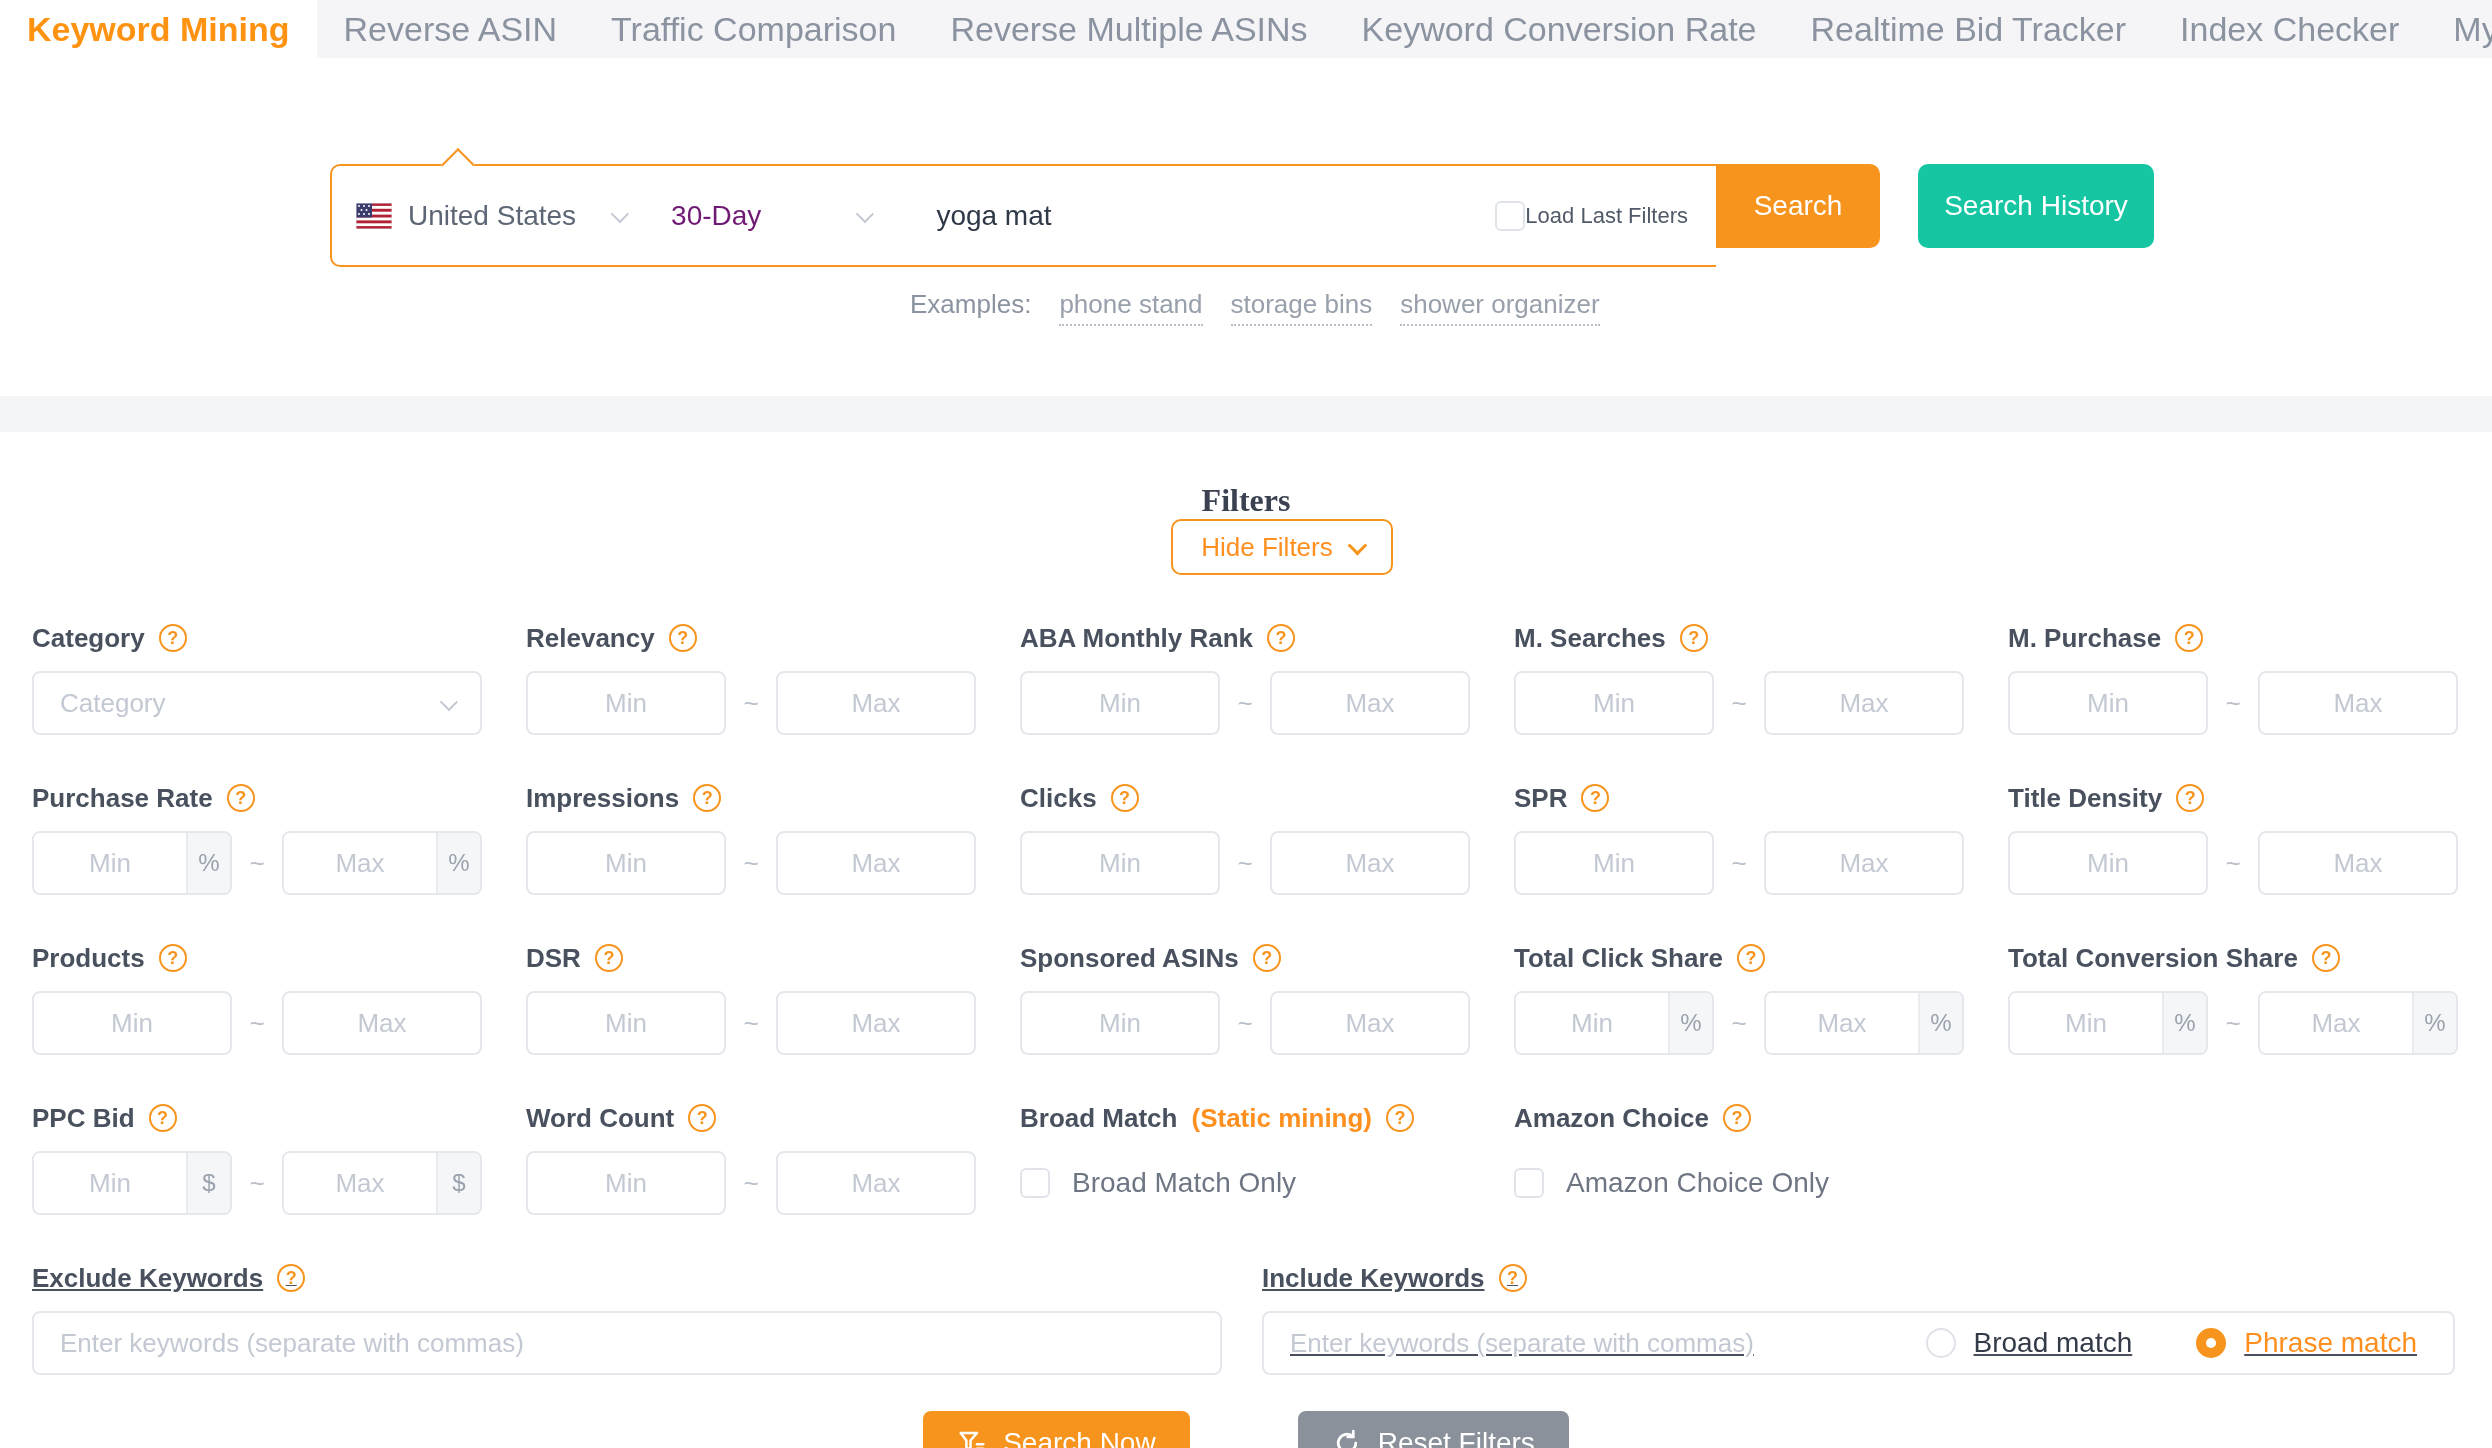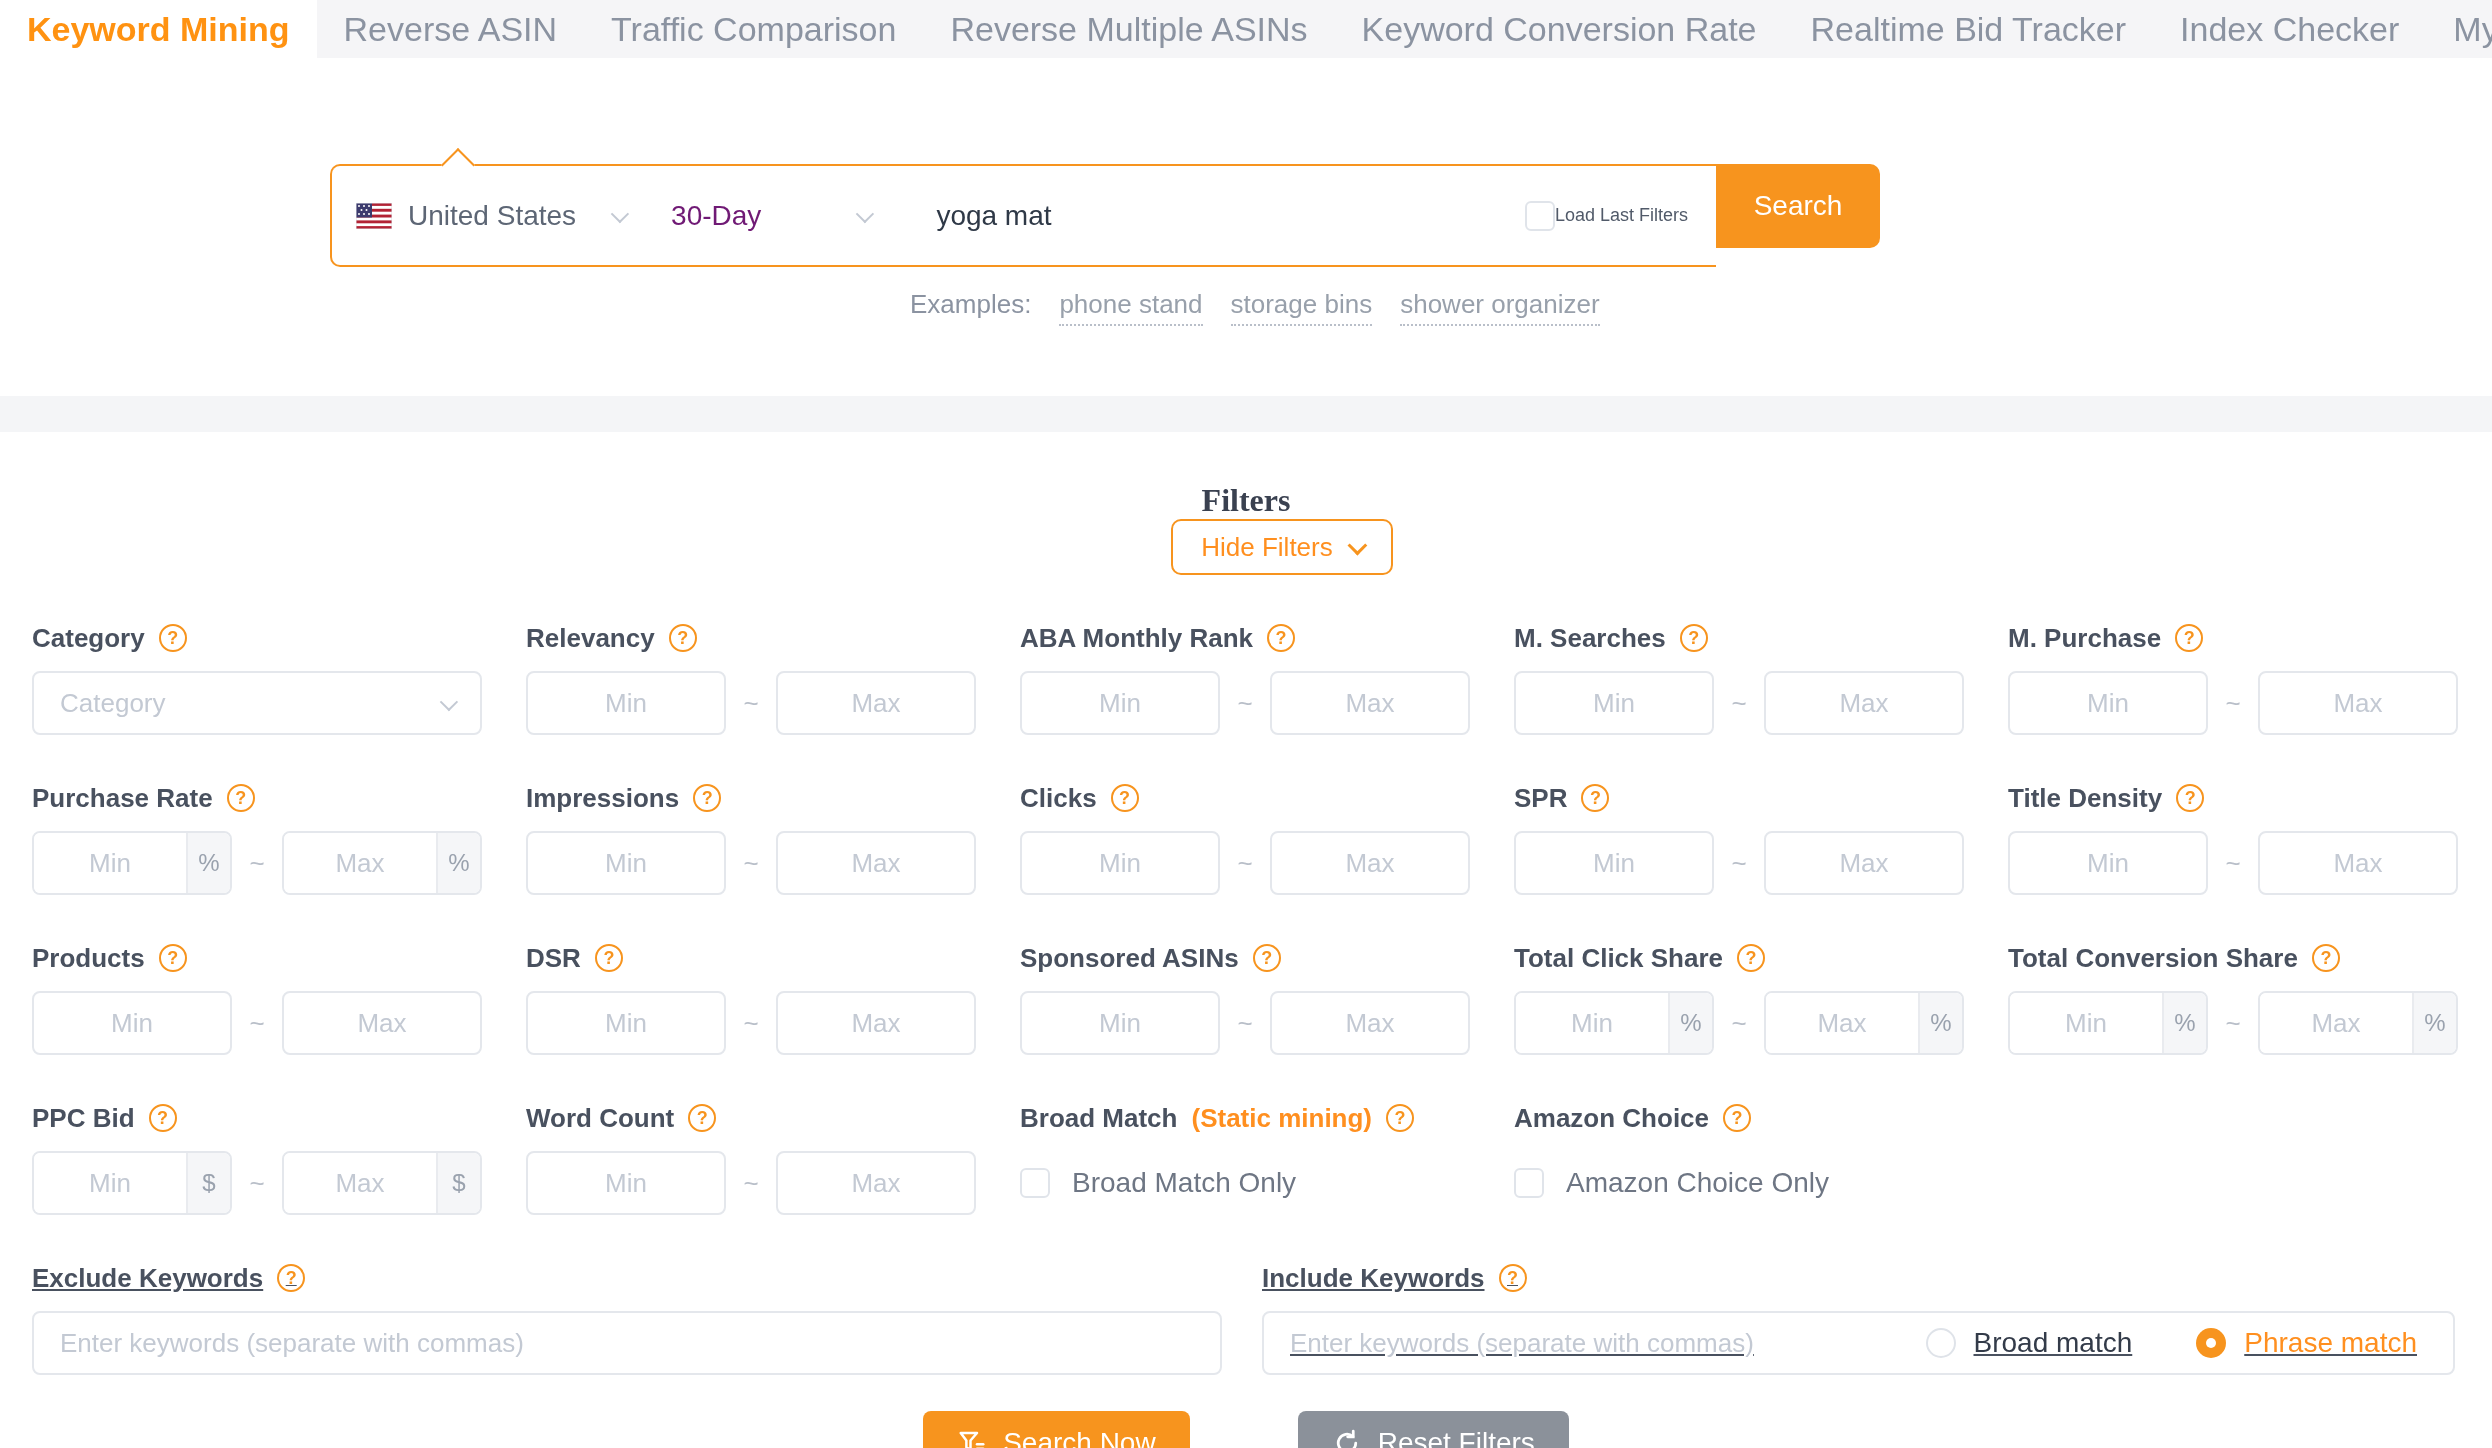--- a/index.html
+++ b/index.html
@@ -28,21 +28,21 @@
   .flag { margin-left:24px; flex:0 0 auto; }
   .country { margin-left:16px; font-size:28px; color:#5d6675; }
   .chev { display:inline-block; width:13px; height:13px; border-right:2px solid #c3c9d3; border-bottom:2px solid #c3c9d3;
           transform:rotate(45deg) translateY(-2px); }
   .bar .chev1 { margin-left:36px; }
   .period { margin-left:46px; font-size:28px; color:#701a75; }
   .bar .chev2 { margin-left:96px; }
   .query { margin-left:66px; font-size:28px; color:#2f3947; font-weight:500; }
   .llf { margin-left:auto; display:flex; align-items:center; margin-right:28px; cursor:pointer; }
   .checkbox { width:30px; height:30px; border:2px solid #e0e4ea; border-radius:6px; background:#fff; flex:0 0 auto; }
-  .llf-label { font-size:18px; color:#515a69; }
+  .llf-label { font-size:22px; color:#515a69; }
   .search-btn { width:164px; height:84px; background:#f7941e; color:#fff; font-size:28px; font-weight:500;
                 border:none; border-radius:0 10px 10px 0; cursor:pointer; font-family:inherit; }
   .history-btn { margin-left:38px; width:236px; height:84px; background:#16c6a2; color:#fff; font-size:28px; font-weight:500;
                  border:none; border-radius:10px; cursor:pointer; font-family:inherit; }
   .examples { margin-top:22px; padding-left:580px; display:flex; align-items:baseline; font-size:26px; color:#8b93a1; }
   .example-link { margin-left:28px; color:#98a0ab; border-bottom:2px dotted #b9bfc9; padding-bottom:4px; cursor:pointer; }
   .band { margin-top:70px; height:36px; background:#f4f5f7; }
   
   .filters { padding:0 32px; }
   .filters-header { margin-top:50px; display:flex; align-items:center;flex-direction:column; }
@@ -130,20 +130,21 @@
       <span class="chev chev1"></span>
       <span class="period">30-Day</span>
       <span class="chev chev2"></span>
       <span class="query">yoga mat</span>
       <span class="llf">
         <span class="checkbox"></span>
         <span class="llf-label">Load Last Filters</span>
       </span>
     </div>
     <button class="search-btn">Search</button>
+    <button class="history-btn">Search History</button>
   </div>
 
   <div class="examples">
     <span>Examples:</span>
     <span class="example-link">phone stand</span>
     <span class="example-link">storage bins</span>
     <span class="example-link">shower organizer</span>
   </div>
 </div>
 

